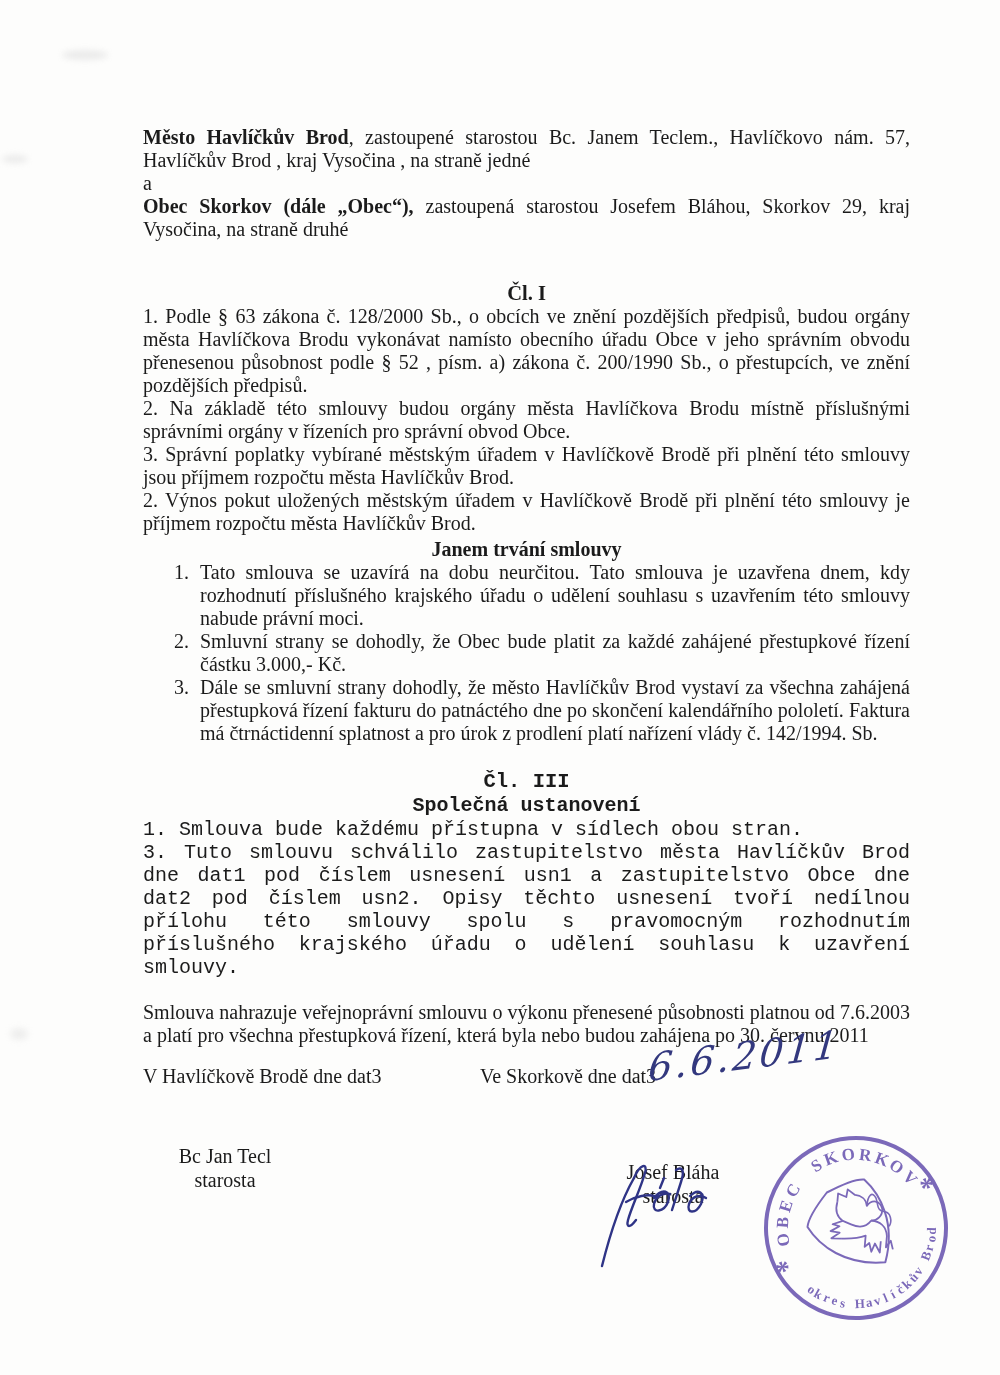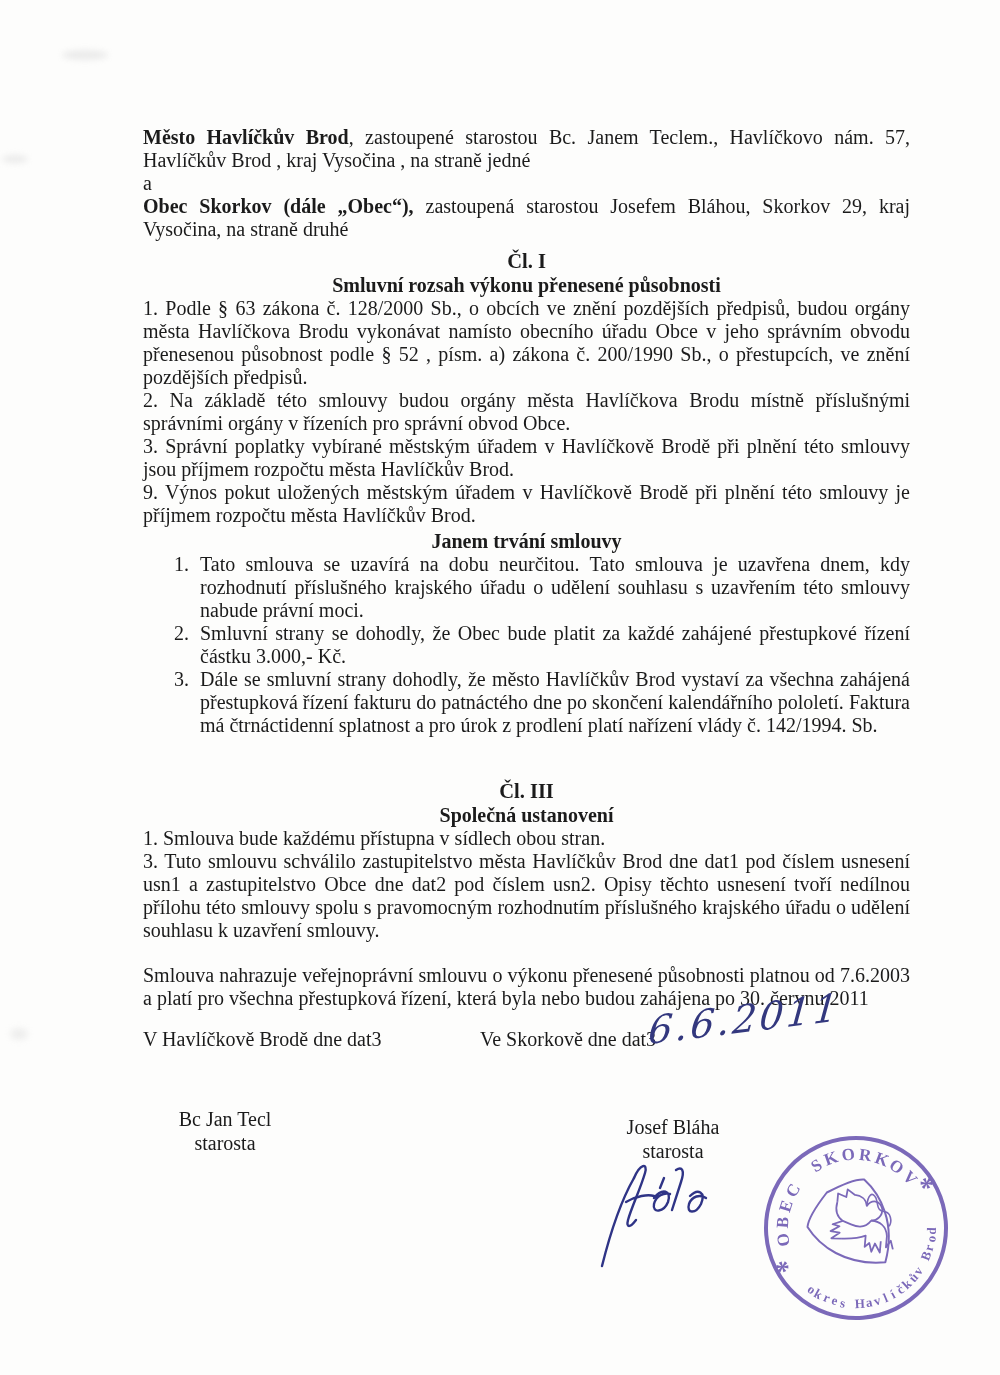--- a/index.html
+++ b/index.html
@@ -27,23 +27,23 @@
   .content{
     position:absolute;left:143px;top:126px;width:767px;
     font-size:20px;line-height:23px;
   }
   .content p{margin:0;}
   .just{text-align:justify;}
   b,.bold{font-weight:bold;}
   .art{margin:0;}
   .art-head{text-align:center;font-weight:bold;font-size:20.5px;line-height:24px;margin:0;}
   .art-title{text-align:center;font-weight:bold;font-size:20px;line-height:24px;margin:0;}
-  #art1{margin-top:8px;}
+  #art1{margin-top:40px;}
   #art2{margin-top:2px;}
-  #art3{margin-top:42px;}
+  #art3{margin-top:25px;font-family:Liberation Mono, monospace;}
   #art4{margin-top:22px;}
   #art4 .art-head{margin-bottom:4px;}
 
   .li{display:flex;margin:0;}
   .li .num{flex:0 0 57px;padding-left:31px;box-sizing:border-box;}
   .li .litext{flex:1;text-align:justify;}
 
   .closing{position:relative;margin-top:18px;height:23px;}
   .place-left{position:absolute;left:0;top:0;white-space:nowrap;}
   .place-right{position:absolute;left:337px;top:0;white-space:nowrap;}
@@ -54,21 +54,21 @@
     font-style:italic;font-size:38px;
     color:var(--ink-color);
     letter-spacing:3px;
     transform:rotate(-7deg) skewX(-12deg);
     white-space:nowrap;
   }
 
   .sig-row{position:relative;margin-top:56px;height:56px;}
   .sig-block{position:absolute;text-align:center;width:180px;}
   .sig-block.left{left:-8px;top:0;}
-  .sig-block.right{left:440px;top:8px;}
+  .sig-block.right{left:440px;top:16px;}
   .sig-name,.sig-role{display:block;line-height:24px;}
 
   .signature-svg{position:absolute;left:588px;top:1158px;}
 
   
   .stamp{
     position:absolute;left:756px;top:1128px;width:200px;height:200px;
     opacity:.9;
   }
   .stamp-inner{
@@ -107,25 +107,24 @@
   <div class="content">
 
     <div class="parties">
       <p class="just"><b>Město Havlíčkův Brod</b><span>, zastoupené starostou Bc. Janem Teclem., Havlíčkovo nám. 57, Havlíčkův Brod , kraj Vysočina , na straně jedné</span></p>
       <p>a</p>
       <p class="just"><b>Obec Skorkov (dále „Obec“),</b><span> zastoupená starostou Josefem Bláhou, Skorkov 29, kraj Vysočina, na straně druhé</span></p>
     </div>
 
     <div class="art" id="art1">
       <p class="art-head">Čl. I</p>
-      <p class="art-title">Smluvní rozsah výkonu přenesené působnosti</p>
       <p class="just">1. Podle § 63 zákona č. 128/2000 Sb., o obcích ve znění pozdějších předpisů, budou orgány města Havlíčkova Brodu vykonávat namísto obecního  úřadu Obce v jeho správním obvodu přenesenou působnost podle § 52 , písm. a) zákona č. 200/1990 Sb., o přestupcích, ve znění pozdějších předpisů.</p>
       <p class="just">2. Na základě této smlouvy budou orgány města Havlíčkova Brodu místně příslušnými správními orgány v řízeních pro správní obvod Obce.</p>
       <p class="just">3. Správní poplatky vybírané městským úřadem v Havlíčkově Brodě při plnění této smlouvy jsou příjmem rozpočtu města Havlíčkův Brod.</p>
-      <p class="just">9. Výnos pokut uložených městským úřadem v Havlíčkově Brodě při plnění této smlouvy je příjmem rozpočtu města Havlíčkův Brod.</p>
+      <p class="just">2. Výnos pokut uložených městským úřadem v Havlíčkově Brodě při plnění této smlouvy je příjmem rozpočtu města Havlíčkův Brod.</p>
     </div>
 
     <div class="art" id="art2">
       <p class="art-title">Janem trvání smlouvy</p>
       <div class="li">
         <span class="num">1.</span>
         <div class="litext">Tato smlouva se uzavírá na dobu neurčitou. Tato smlouva je uzavřena dnem, kdy rozhodnutí příslušného krajského úřadu o udělení souhlasu s uzavřením této smlouvy nabude právní moci.</div>
       </div>
       <div class="li">
         <span class="num">2.</span>

